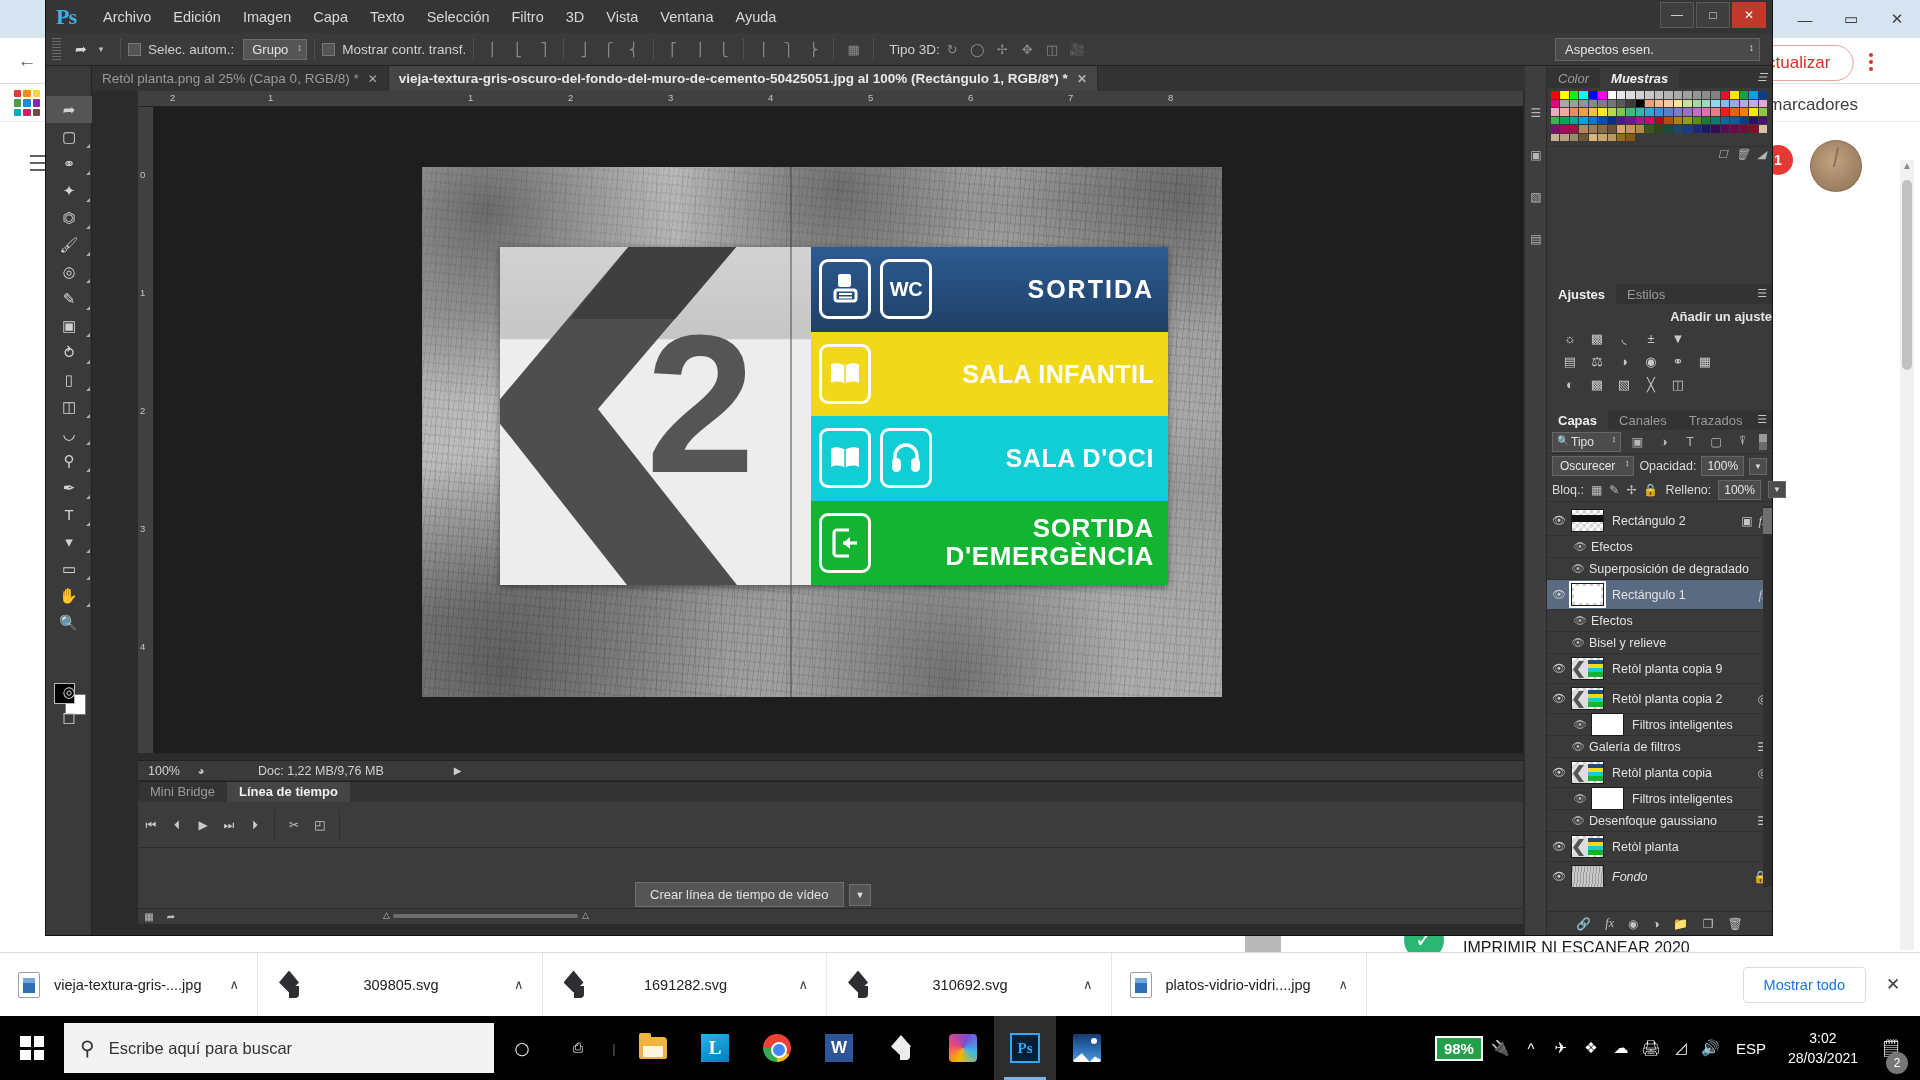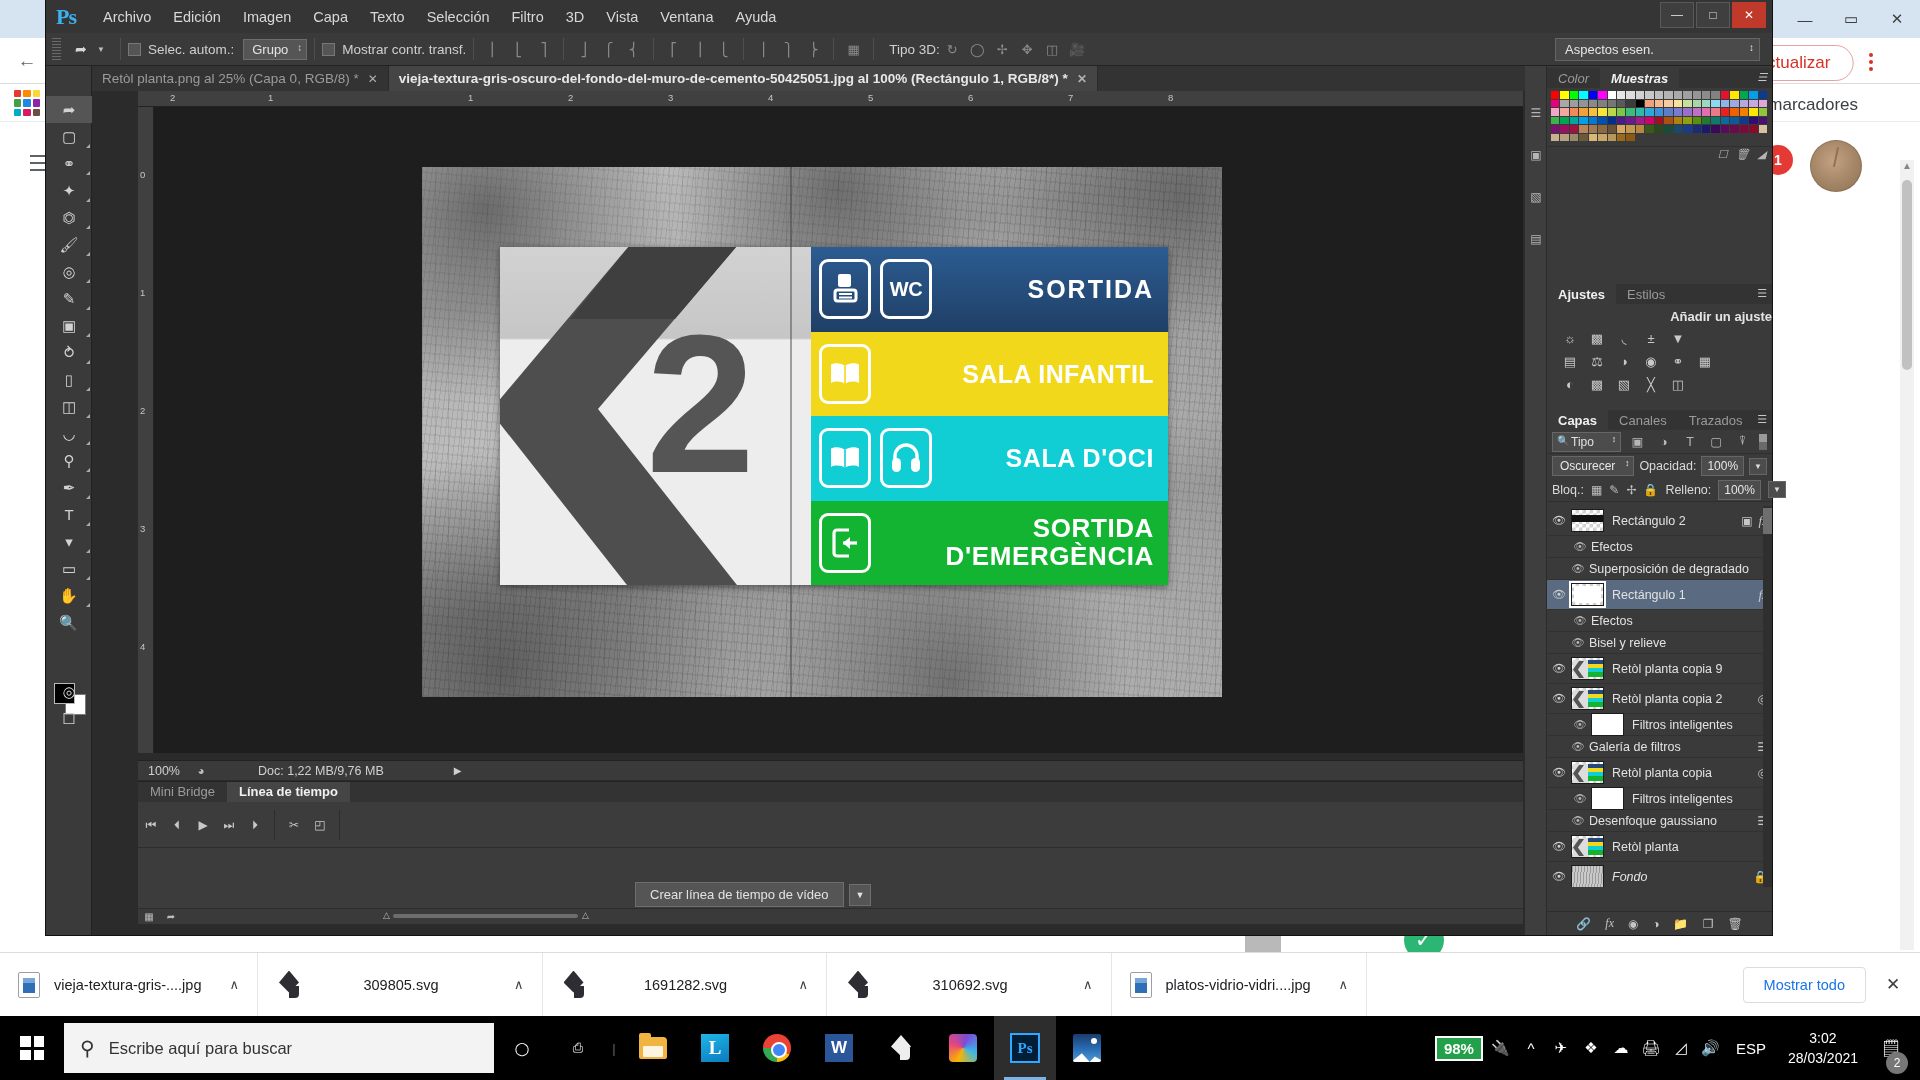--- a/index.html
+++ b/index.html
@@ -338,20 +338,24 @@
         <i></i>
       </div>
     <div class="br-otros">Otros marcadores</div>
     <div class="br-notifbadge">1</div>
     <div class="br-avatar"></div>
     <div class="br-scroll"></div>
     <div class="br-scroll-up">▲</div>
     <div class="br-scroll-thumb"></div>
     <div class="br-thumbgrey"></div>
     <div class="br-check">✓</div>
+    <div class="br-pdfline">
+      <div>CÓMO FIRMAR UN PDF SIN</div>
+      <div>IMPRIMIR NI ESCANEAR 2020</div>
+    </div>
   </div>
 
   <div class="dlbar">
     <div class="dl-item">
       <div class="dl-ico file"></div>
       <div class="dl-label">vieja-textura-gris-....jpg</div>
       <div class="dl-caret">∧</div>
     </div>
     <div class="dl-item">
       <div class="dl-ink"></div>

